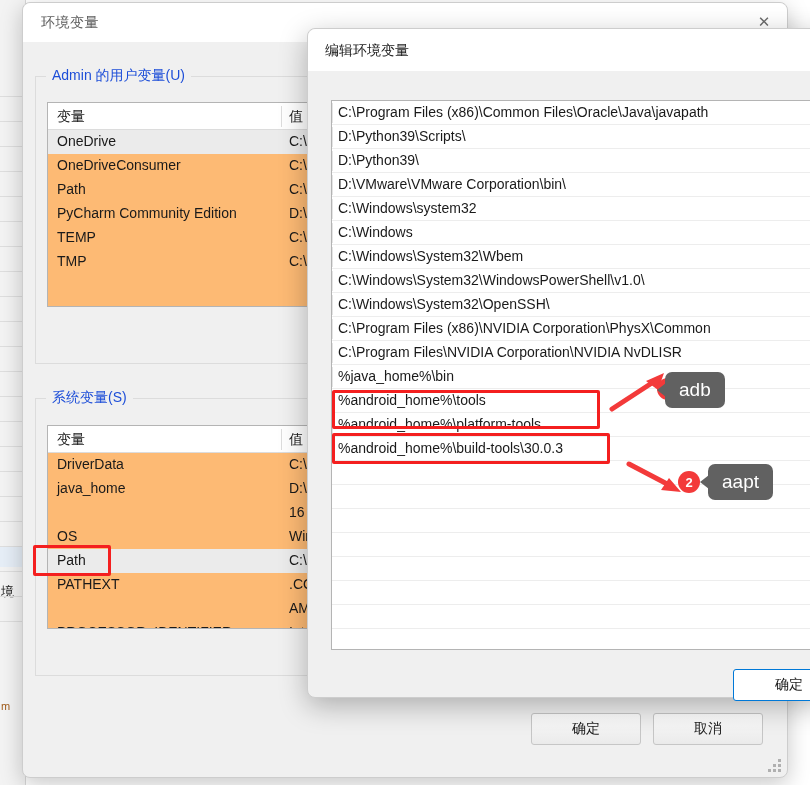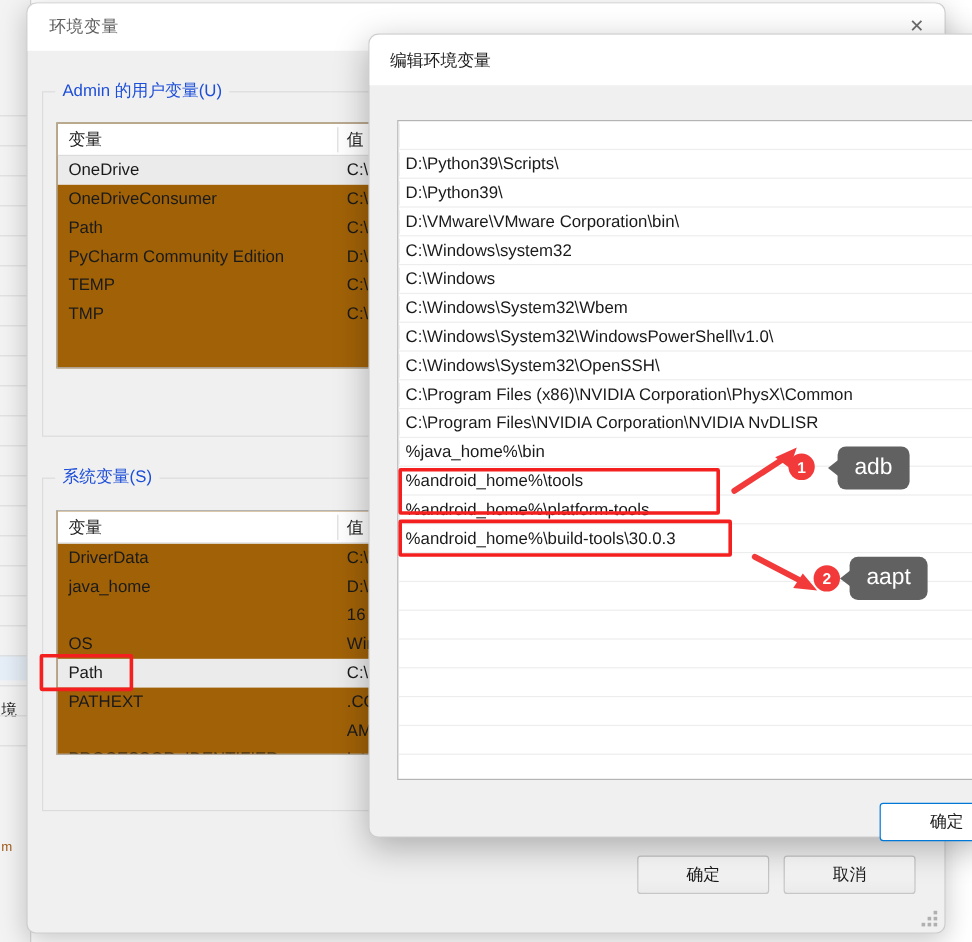--- a/index.html
+++ b/index.html
@@ -52,21 +52,21 @@
 
   
   .groupbox {
     position: absolute; border: 1px solid #dcdcdc; background: transparent;
   }
   .group-legend {
     position: absolute; top: -10px; left: 10px; padding: 0 6px;
     background: #f0f0f0; font-size: 14px; color: #1d4ed8; white-space: nowrap;
   }
   .var-table {
-    position: absolute; background: #a16207; border: 1px solid #b4b4b4;
+    position: absolute; background: #fdba74; border: 1px solid #b4b4b4;
     overflow: hidden;
     text-decoration: underline;
   }
   .vt-head {
     position: relative; height: 27px; background: #ffffff;
     border-bottom: 1px solid #dcdcdc;
   }
   .vt-head .col1, .vt-head .col2 {
     position: absolute; top: 5px; font-size: 14px; color: #1a1a1a;
   }
@@ -294,20 +294,21 @@
 
   <div class="edit-dialog">
     <div class="edit-titlebar">
       <div class="edit-title">编辑环境变量</div>
     </div>
 
     <div class="path-listbox">
       <div id="path-rows">
           <div class="path-row">
             <div class="pr-tick"></div>
+            <div class="path-text">C:\Program Files (x86)\Common Files\Oracle\Java\javapath</div>
           </div>
           <div class="path-row">
             <div class="pr-tick"></div>
             <div class="path-text">D:\Python39\Scripts\</div>
           </div>
           <div class="path-row">
             <div class="pr-tick"></div>
             <div class="path-text">D:\Python39\</div>
           </div>
           <div class="path-row">
@@ -375,21 +376,21 @@
 
   <div class="redbox" style="left:332px; top:390px; width:268px; height:39px;"></div>
 
   <div class="redbox" style="left:332px; top:433px; width:278px; height:31px;"></div>
 
   <svg class="arrow-svg" style="left:608px; top:365px;" width="70" height="48" viewBox="0 0 70 48">
     <path d="M4 44 L50 14" stroke="#f33a3a" stroke-width="5" fill="none" stroke-linecap="round"></path>
     <path d="M56 8 L38 16 L50 25 Z" fill="#f33a3a"></path>
   </svg>
   <div class="badge" style="left:657px; top:378px;">1</div>
-  <div class="callout" style="left:698px; top:372px;">adb</div>
+  <div class="callout" style="left:665px; top:372px;">adb</div>
 
   <svg class="arrow-svg" style="left:625px; top:456px;" width="74" height="44" viewBox="0 0 74 44">
     <path d="M4 8 L46 30" stroke="#f33a3a" stroke-width="5" fill="none" stroke-linecap="round"></path>
     <path d="M56 36 L36 34 L44 22 Z" fill="#f33a3a"></path>
   </svg>
   <div class="badge" style="left:678px; top:471px;">2</div>
   <div class="callout" style="left:708px; top:464px;">aapt</div>
 
 </div>
 

